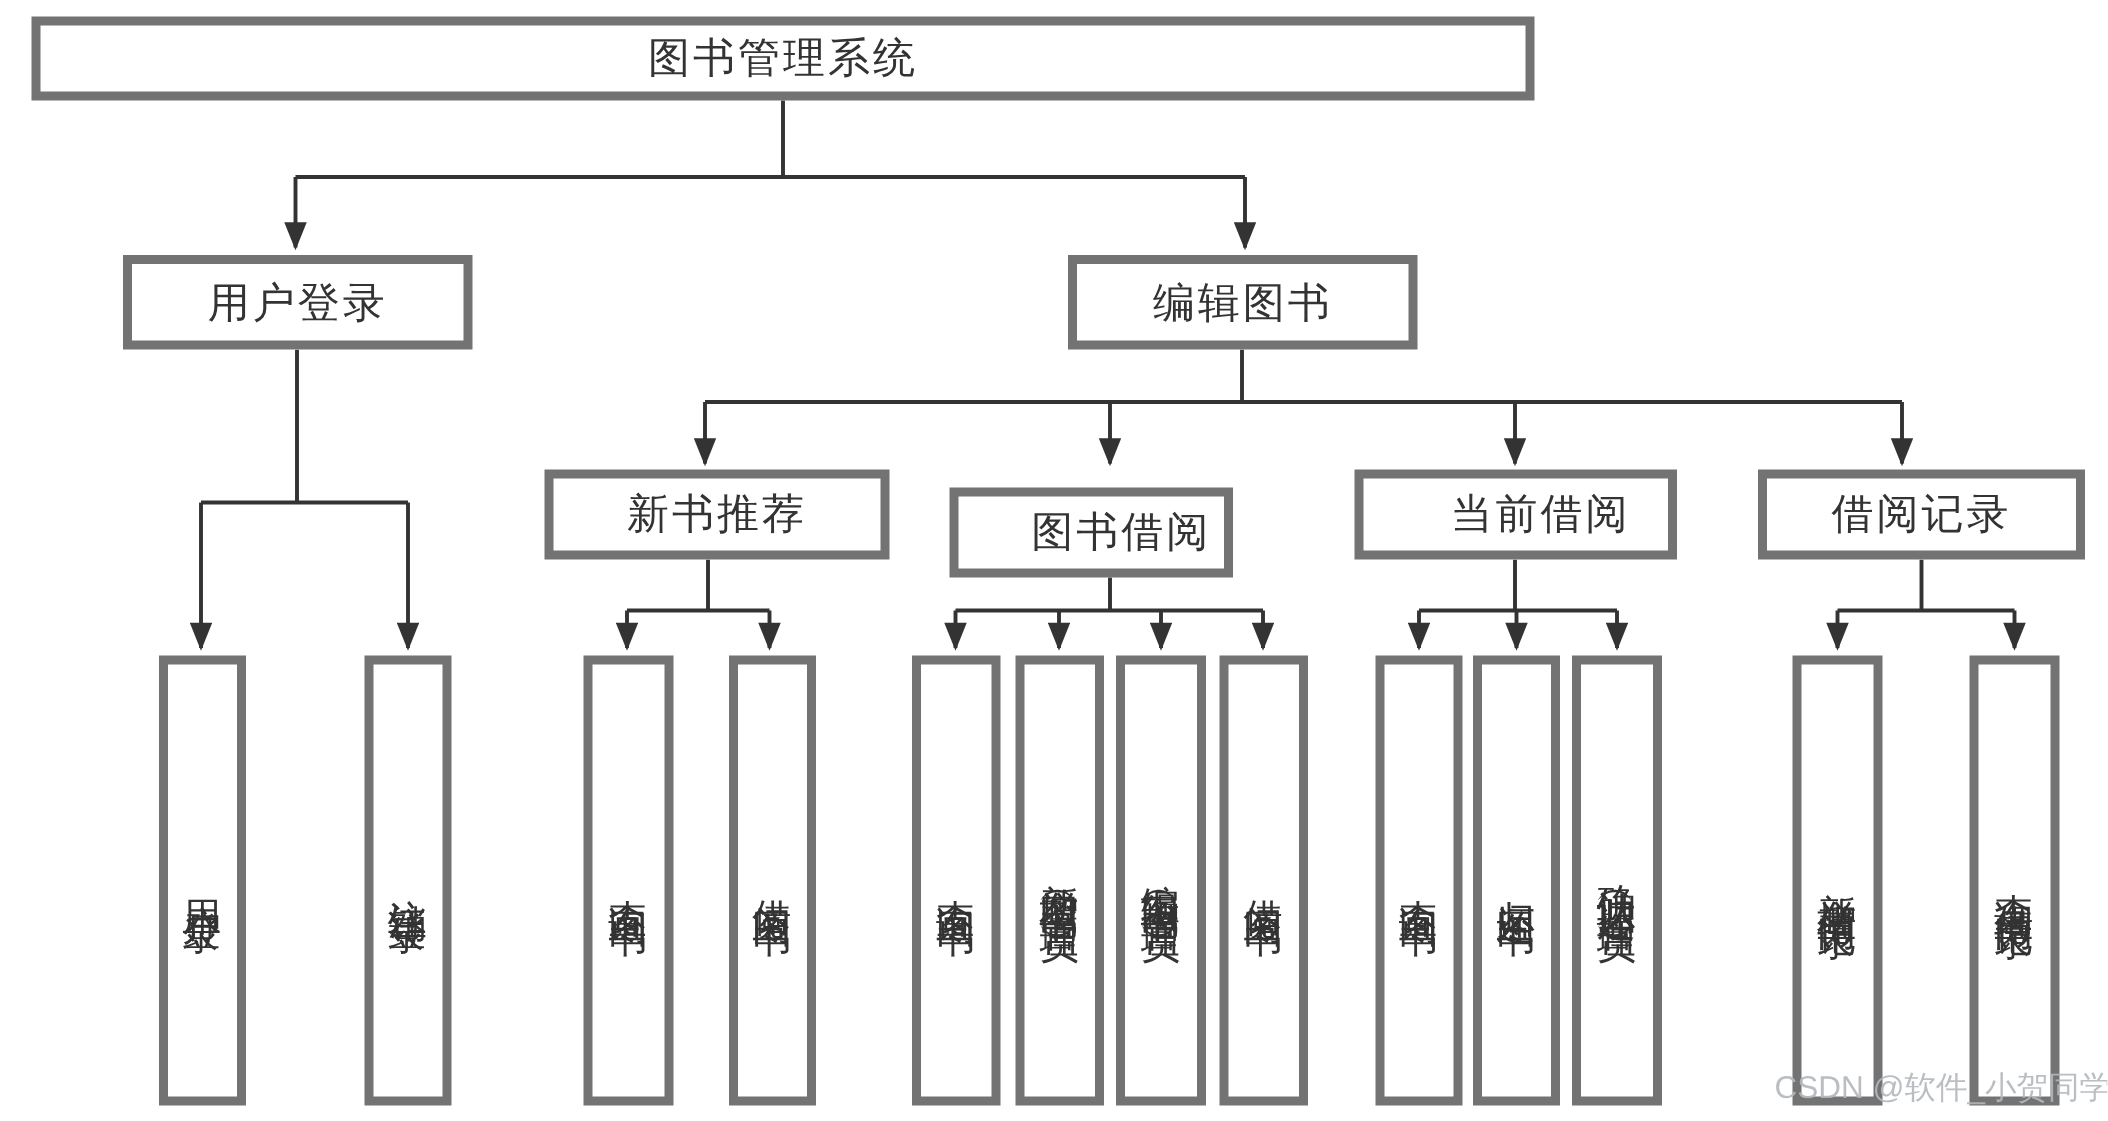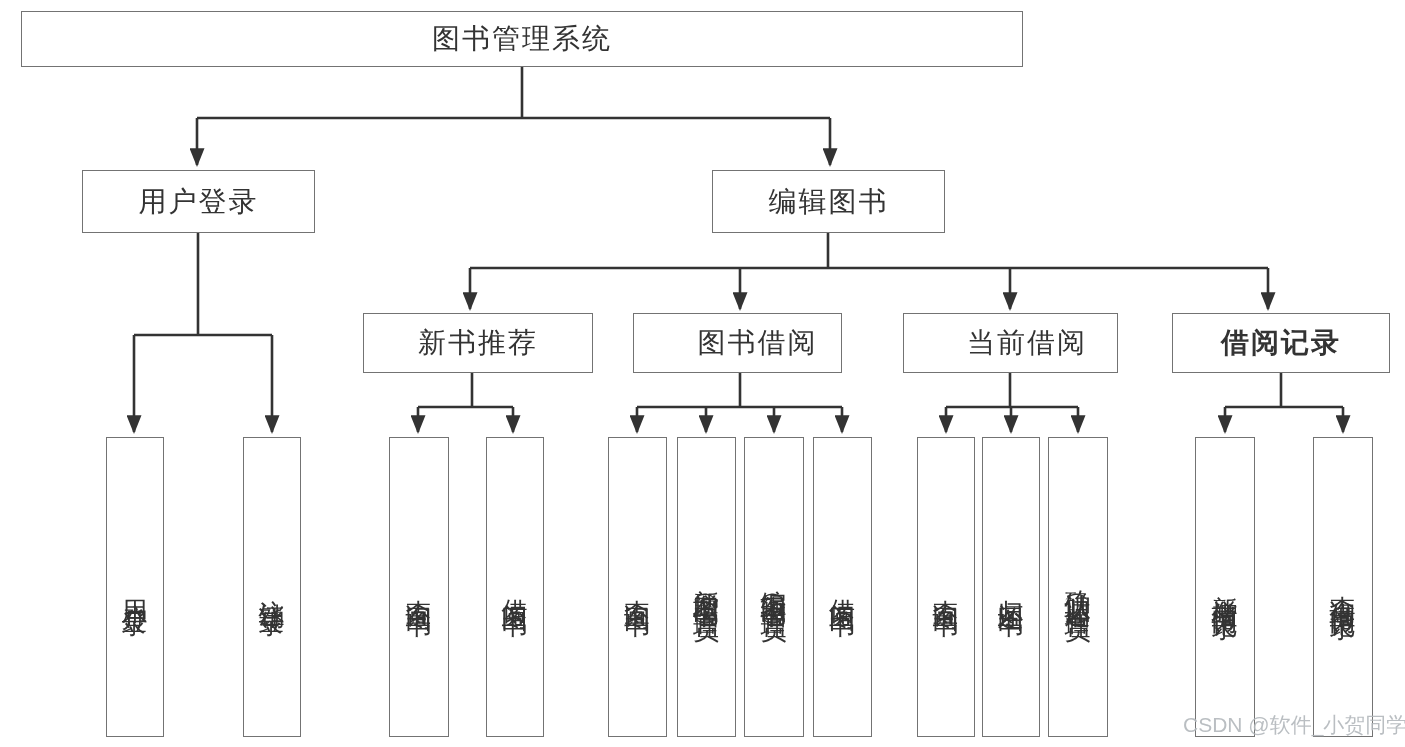--- a/index.html
+++ b/index.html
@@ -19,21 +19,21 @@
   .connectors {
     position: absolute;
     left: 0;
     top: 0;
     z-index: 0;
   }
   .box {
     position: absolute;
     box-sizing: border-box;
     background: #ffffff;
-    border: 1px solid #737373;
+    border: 6px solid #737373;
     display: flex;
     align-items: center;
     justify-content: center;
     z-index: 1;
   }
   .hlabel {
     font-size: 28px;
     letter-spacing: 2px;
     white-space: nowrap;
     color: #333333;
@@ -113,27 +113,27 @@
   <div class="box" style="left:82px; top:170px; width:233px; height:63px;">
     <span class="hlabel">用户登录</span>
   </div>
   <div class="box" style="left:712px; top:170px; width:233px; height:63px;">
     <span class="hlabel">编辑图书</span>
   </div>
 
   <div class="box" style="left:363px; top:313px; width:230px; height:60px;">
     <span class="hlabel">新书推荐</span>
   </div>
-  <div class="box" style="left:633px; top:313px; width:209px; height:60px;padding-left:40px;">
+  <div class="box" style="left:633px; top:325px; width:189px; height:60px;padding-left:40px;">
     <span class="hlabel">图书借阅</span>
   </div>
   <div class="box" style="left:903px; top:313px; width:215px; height:60px;padding-left:33px;">
     <span class="hlabel">当前借阅</span>
   </div>
-  <div class="box" style="left:1172px; top:313px; width:218px; height:60px;font-weight:bold;">
+  <div class="box" style="left:1172px; top:313px; width:218px; height:60px;">
     <span class="hlabel">借阅记录</span>
   </div>
 
   <div class="box leaf" style="left:106px;">
     <span class="vtext">用户登录</span>
   </div>
   <div class="box leaf" style="left:243px;">
     <span class="vtext">注销登录</span>
   </div>
 

